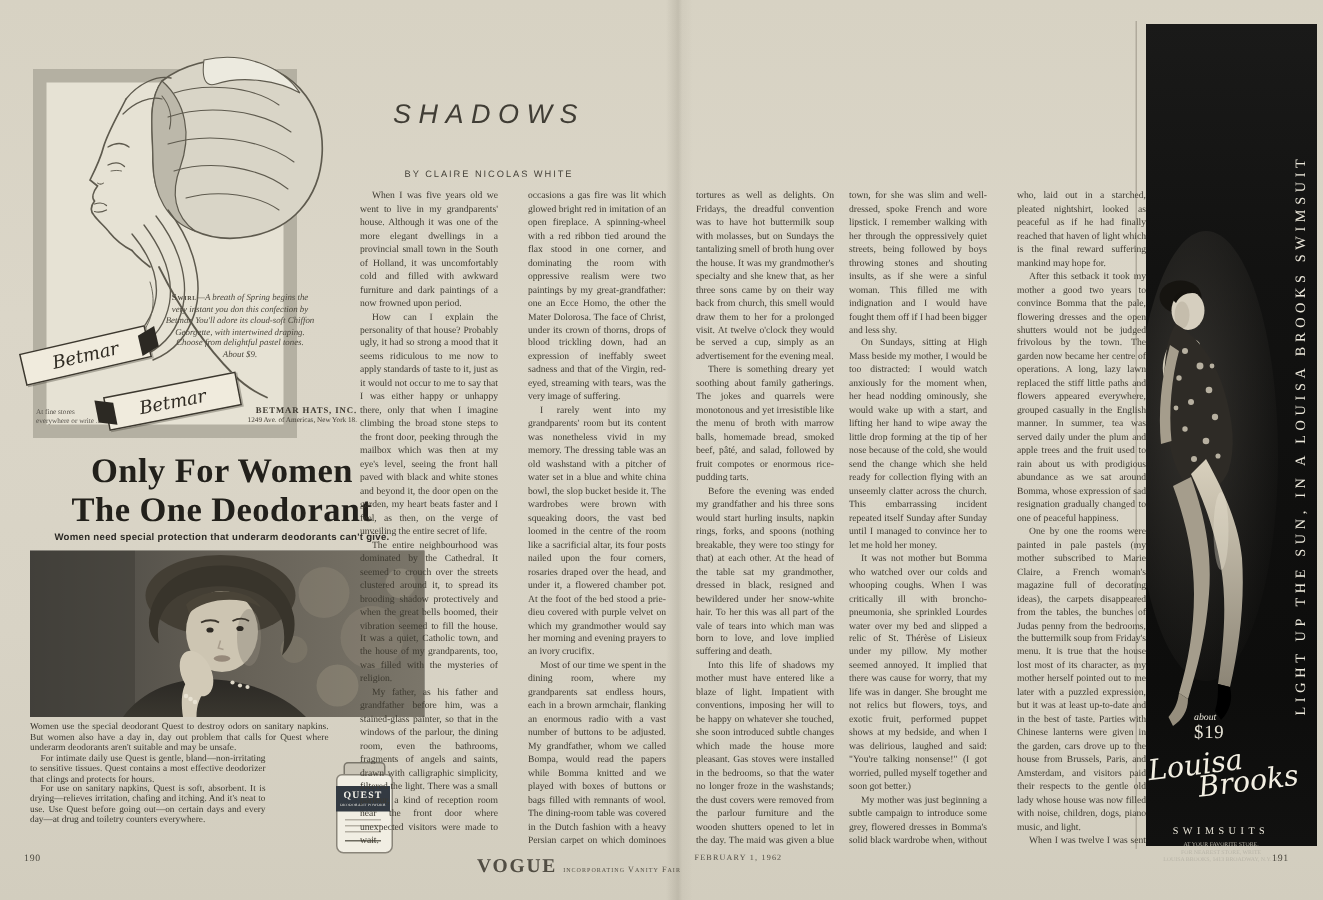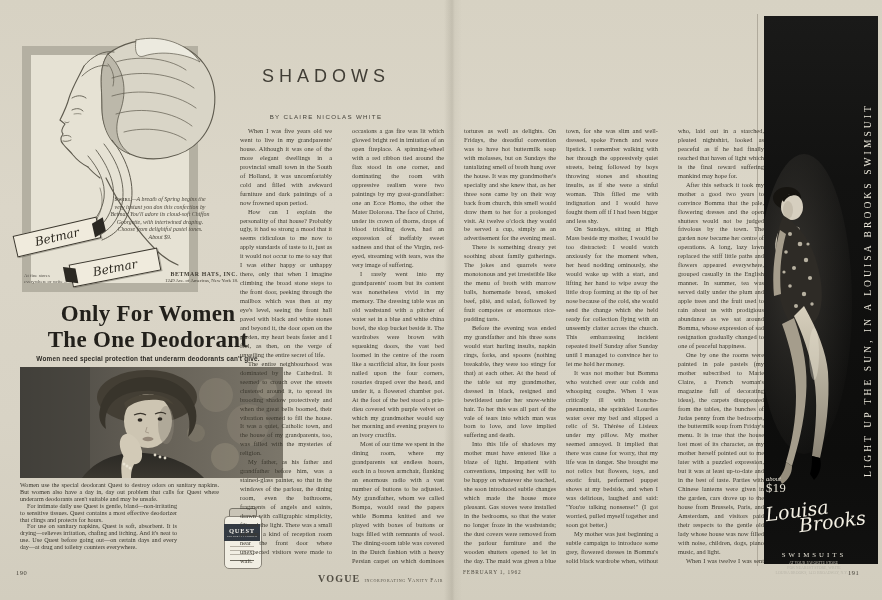--- a/index.html
+++ b/index.html
@@ -46,51 +46,51 @@
                border-radius:4px 4px 5px 5px;}
   .bottle .label{position:absolute;left:0;top:16px;width:36px;height:17px;background:#333a42;color:#f4f2ea;
                  text-align:center;}
   .bottle .label .nm{font-weight:bold;font-size:6.5px;letter-spacing:.8px;line-height:9px;display:block;margin-top:2px;}
   .bottle .label .sb{font-size:2.4px;letter-spacing:.3px;display:block;}
   .bottle .tl{position:absolute;left:6px;width:24px;height:1px;background:#b5b0a4;}
   .pageno{font-size:6.5px;color:#4a473e;letter-spacing:.5px;}
 
   
   .article-title{left:226px;top:66px;width:200px;text-align:center;font-family:"Liberation Sans",sans-serif;
-                 font-size:18px;letter-spacing:5px;color:#403d35;}
+                 font-size:18px;letter-spacing:5px;color:#403d35;font-style:italic;}
   .article-byline{left:226px;top:113px;width:200px;text-align:center;font-family:"Liberation Sans",sans-serif;
                   font-size:6.2px;letter-spacing:1.3px;color:#45423a;}
   .col{top:127px;width:92px;height:437px;overflow:hidden;font-size:6.4px;line-height:8.95px;
        text-align:justify;color:#3c392f;}
   .col p{margin:0;text-indent:8px;}
   .col.cont-first p:first-child{text-indent:0;}
   .c1{left:240px;} .c2{left:352px;} .c3{left:464px;} .c4{left:566px;} .c5{left:678px;width:86px;}
 
   
   .louisa{left:764px;top:16px;width:114px;height:548px;
           background:linear-gradient(180deg,#1a1a19,#121211 30%,#0d0d0c 80%,#111110);}
   .louisa-vert{position:absolute;right:5px;top:0;height:100%;display:flex;align-items:center;justify-content:center;
                writing-mode:vertical-rl;transform:rotate(180deg);font-size:9.5px;letter-spacing:3.1px;
                color:#ece8db;white-space:nowrap;}
   .louisa-photo{position:absolute;left:0;top:138px;width:92px;height:332px;}
-  .louisa-price{position:absolute;left:2px;top:459px;color:#e9e5d8;}
+  .louisa-price{position:absolute;left:32px;top:459px;color:#e9e5d8;}
   .louisa-price .ab{display:block;font-style:italic;font-size:6.5px;}
   .louisa-price .pr{display:block;font-size:12.5px;letter-spacing:.5px;margin-top:-1px;}
   .louisa-logo{position:absolute;left:2px;top:484px;width:102px;transform:rotate(-7deg);
                font-family:"DejaVu Serif",serif;font-style:italic;color:#f3efe3;font-size:19px;line-height:17px;}
   .louisa-logo .l2{display:block;margin-left:32px;margin-top:-2px;}
   .louisa-cat{position:absolute;left:0;top:535px;width:100px;text-align:center;font-size:6.8px;
               letter-spacing:3px;color:#e5e1d4;}
   .louisa-addr{position:absolute;left:0;top:545px;width:100px;text-align:center;font-size:3.9px;
                line-height:4.9px;color:#b9b5a8;}
   .louisa-addr p{margin:0;}
 
   
   .footer-left{left:318px;top:568px;color:#514d43;white-space:nowrap;}
-  .footer-left .mag{font-weight:bold;font-size:10px;letter-spacing:1.2px;}
+  .footer-left .mag{font-weight:bold;font-size:13px;letter-spacing:1.2px;}
   .footer-left .sub{font-size:5.4px;letter-spacing:.7px;font-variant:small-caps;}
   .footer-date{left:463px;top:569px;font-size:5.4px;letter-spacing:.8px;color:#514d43;}
 </style>
 </head>
 <body>
 
 <div class="abs sheet"></div>
 <div class="abs crease"></div>
 <div class="abs pg-edge-line"></div>
 

